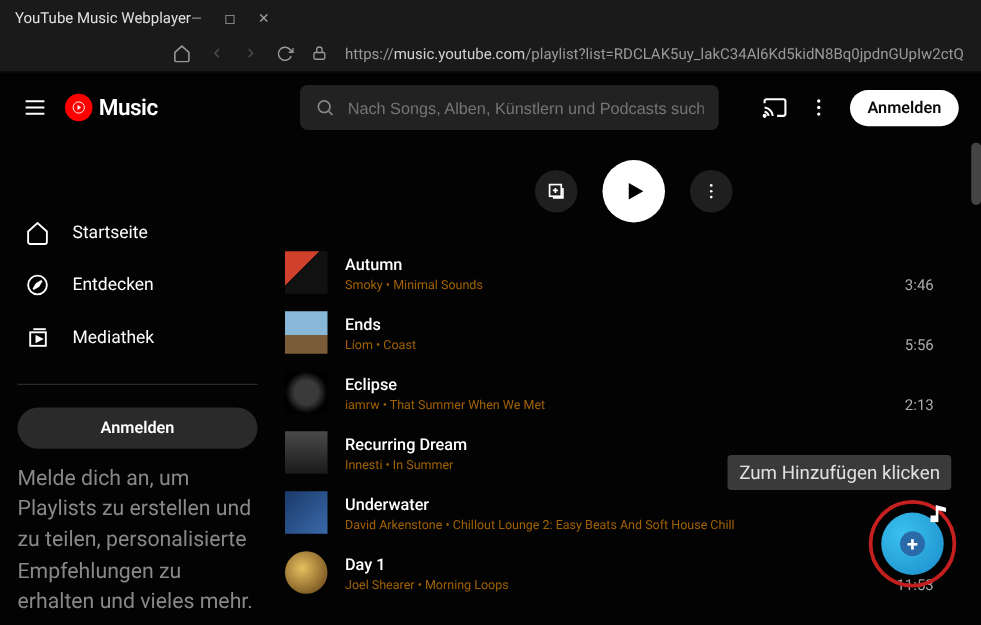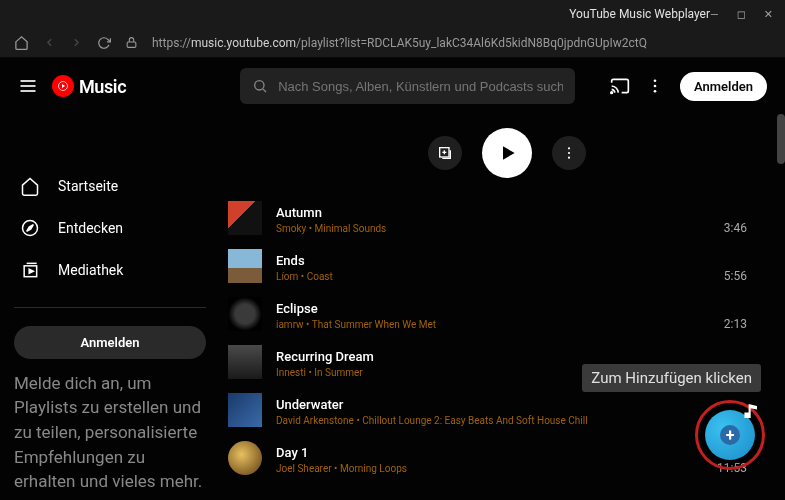--- a/index.html
+++ b/index.html
@@ -8,33 +8,34 @@
   background: #0f0f0f;
   font-family: "Segoe UI", Roboto, Arial, sans-serif;
   color: #fff;
   overflow: hidden;
   position: relative;
 }
 
 .titlebar {
   height: 28px;
   background: #1a1a1a;
-  display: flex; align-items: center; justify-content: flex-end;
+  display: flex; align-items: center; justify-content: flex-start;
   padding: 0 12px;
   font-size: 12px; color: #e1e1e1;
 }
 .titlebar-controls { display: flex; gap: 18px; color: #a0a0a0; }
 .titlebar-controls span { cursor: pointer; font-size: 11px; }
 
 .urlbar {
   height: 30px;
   background: #1a1a1a;
   display: flex; align-items: center;
   padding: 0 14px; gap: 14px;
   border-bottom: 1px solid #0a0a0a;
+  justify-content: flex-end;
 }
 .urlbar .icon { color: #888; display: flex; align-items: center; }
 .urlbar .back-disabled { opacity: 0.35; }
 .url-text { color: #999; font-size: 12px; }
 .url-text .host { color: #d0d0d0; }
 
 .topbar {
   height: 56px;
   background: #030303;
   display: flex; align-items: center;

